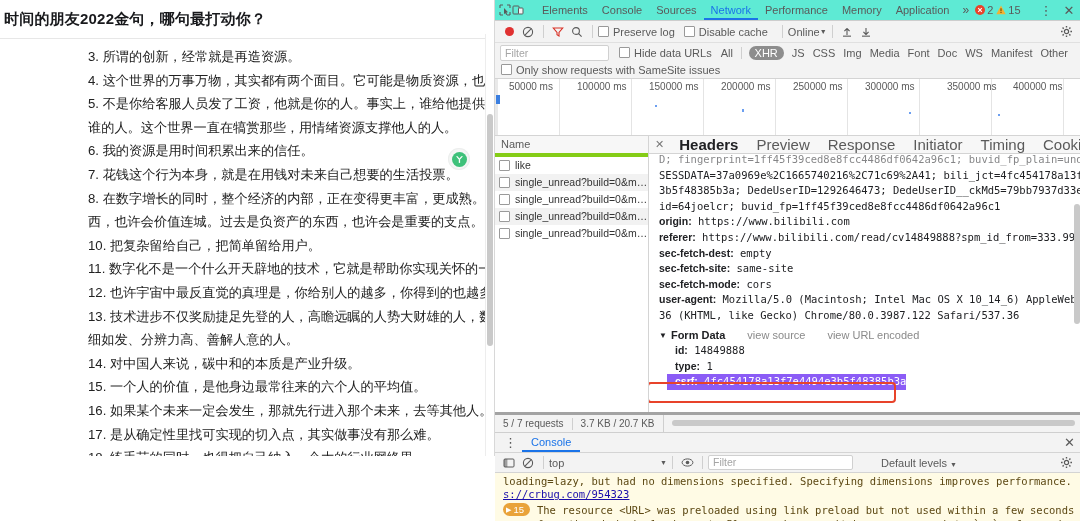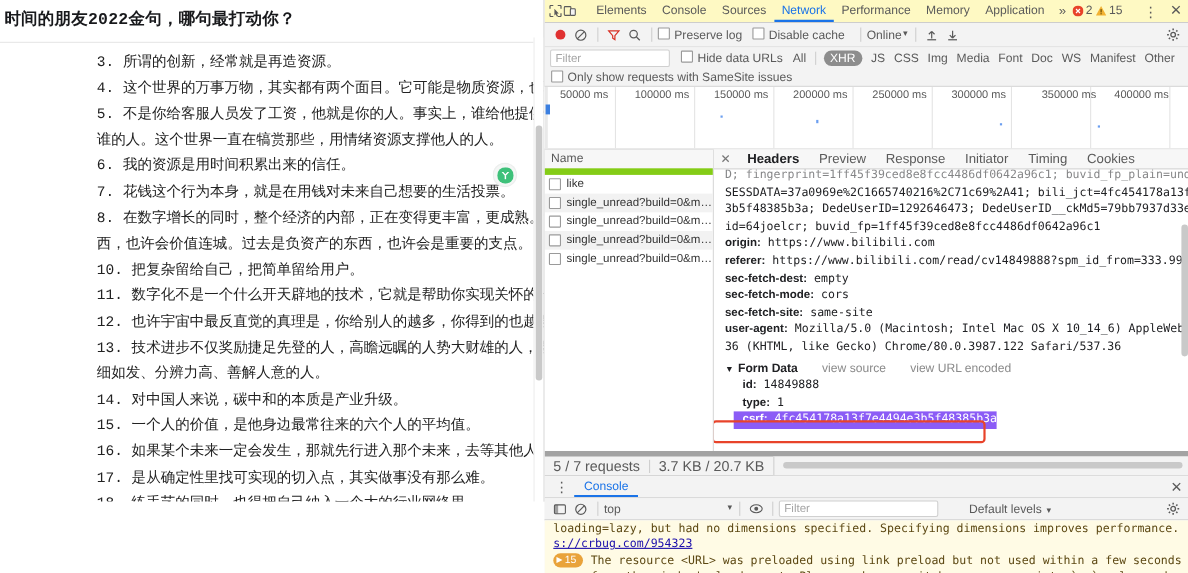--- a/index.html
+++ b/index.html
@@ -12,21 +12,20 @@
   .screen{position:relative;width:1080px;height:521px;display:flex;}
 
   
   .article{
     position:relative;
     width:494px;height:456px;
     background:#fff;
     border-right:1px solid #d8d8d8;
     overflow:hidden;
     flex:0 0 494px;
-    font-family:Liberation Mono, monospace;
   }
   .article-title{
     font-size:15px;font-weight:bold;color:#18191c;
     padding:9px 0 9px 4px;
     line-height:20px;
     letter-spacing:.2px;
     border-bottom:1px solid #e7e7e7;
     white-space:nowrap;
   }
   .article-body{
@@ -68,21 +67,21 @@
     width:586px;height:521px;flex:0 0 586px;
     background:#f3f3f3;
     display:flex;flex-direction:column;
     font-family:"Liberation Sans","DejaVu Sans",sans-serif;
     font-size:11px;color:#5a5a5a;
   }
 
   
   .dt-tabbar{
     height:20px;display:flex;align-items:center;
-    background:#fef9c3;border-bottom:1px solid #cdcdcd;
+    background:#5eead4;border-bottom:1px solid #cdcdcd;
     padding:0 4px;flex:0 0 20px;
   }
   .dt-icon-btn{
     width:18px;height:18px;display:flex;align-items:center;justify-content:center;
     margin-right:1px;cursor:default;
   }
   .dt-vsep{width:1px;height:13px;background:#cfcfcf;margin:0 5px;}
   .dt-tab{
     padding:0 7px;height:20px;line-height:20px;color:#5a5a5a;font-size:11px;white-space:nowrap;
   }
@@ -141,41 +140,41 @@
   .ov-tick{position:absolute;width:2px;height:2px;background:#6c9ff0;}
 
   
   .net-split{flex:1;display:flex;min-height:0;background:#fff;}
   .req-list{
     width:153px;flex:0 0 153px;border-right:1px solid #d4d4d4;background:#fff;
     display:flex;flex-direction:column;min-height:0;
   }
   .req-head{
     height:17px;line-height:17px;font-size:11px;color:#5a5a5a;padding-left:6px;
-    border-bottom:6px solid #84cc16;background:#f7f7f7;flex:0 0 17px;
+    border-bottom:4px solid #84cc16;background:#f7f7f7;flex:0 0 17px;
   }
   .req-row{
     height:17px;line-height:17px;font-size:10.5px;color:#333;
     display:flex;align-items:center;padding-left:4px;white-space:nowrap;overflow:hidden;text-align:right;
   }
   .req-row.alt{background:#f2f2f2;}
   .req-chk{
     width:9px;height:9px;border:1px solid #9a9a9a;background:#fff;border-radius:1px;
     margin-right:5px;flex:0 0 9px;
   }
   .req-name{overflow:hidden;text-overflow:ellipsis;}
 
   
   .detail{flex:1;display:flex;flex-direction:column;min-width:0;background:#fff;position:relative;}
   .detail-tabs{
     height:17px;display:flex;align-items:center;border-bottom:1px solid #d4d4d4;
     background:#f7f7f7;flex:0 0 17px;padding-left:4px;
   }
   .dt-close{font-size:11px;color:#777;padding:0 6px 0 2px;}
-  .dtab{font-size:12px;color:#5a5a5a;padding:0 9px;height:17px;line-height:17px;white-space:nowrap;}
+  .dtab{font-size:15px;color:#5a5a5a;padding:0 9px;height:17px;line-height:17px;white-space:nowrap;}
   .dtab.active{color:#202124;font-weight:bold;}
   .detail-body{
     flex:1;overflow:hidden;position:relative;
     font-family:"DejaVu Sans Mono","Liberation Mono",monospace;
     font-size:10.5px;color:#202124;line-height:15.6px;
     padding:2px 0 0 10px;
   }
   .hdr-line{white-space:nowrap;}
   .hdr-line.clip{margin-top:-4px;opacity:.55;}
   .hk{font-family:"Liberation Sans","DejaVu Sans",sans-serif;font-weight:bold;font-size:10.5px;color:#202124;}
@@ -199,22 +198,22 @@
     position:absolute;border:2px solid #e8432a;border-radius:4px;
     pointer-events:none;
   }
   .detail-vscroll{
     position:absolute;right:1px;top:50px;width:6px;height:120px;background:#c9c9c9;border-radius:3px;
   }
 
   
   .net-status{
     height:17px;flex:0 0 17px;display:flex;align-items:center;
-    background:#f3f3f3;border-top:5px solid #a3a3a3;border-bottom:1px solid #cfcfcf;
-    font-size:13px;color:#5a5a5a;
+    background:#f3f3f3;border-top:3px solid #a3a3a3;border-bottom:1px solid #cfcfcf;
+    font-size:10px;color:#5a5a5a;
   }
   .st-cell{padding:0 8px;line-height:17px;white-space:nowrap;}
   .st-div{width:1px;height:12px;background:#cfcfcf;}
   .st-rest{flex:1;position:relative;background:#f3f3f3;border-left:1px solid #cfcfcf;height:17px;}
   .hscroll{position:absolute;left:8px;right:6px;top:5px;height:6px;background:#c9c9c9;border-radius:3px;}
 
   
   .drawer{flex:0 0 88px;display:flex;flex-direction:column;background:#fff;min-height:0;}
   .drawer-tabs{
     height:19px;flex:0 0 19px;display:flex;align-items:center;background:#f3f3f3;
@@ -513,26 +512,26 @@
           </div>
           <div class="hdr-line">
             <span class="hk">referer:</span>
             <span>https://www.bilibili.com/read/cv14849888?spm_id_from=333.999.0.0</span>
           </div>
           <div class="hdr-line">
             <span class="hk">sec-fetch-dest:</span>
             <span>empty</span>
           </div>
           <div class="hdr-line">
+            <span class="hk">sec-fetch-site:</span>
+            <span>same-site</span>
+          </div>
+          <div class="hdr-line">
             <span class="hk">sec-fetch-mode:</span>
             <span>cors</span>
-          </div>
-          <div class="hdr-line">
-            <span class="hk">sec-fetch-site:</span>
-            <span>same-site</span>
           </div>
           <div class="hdr-line">
             <span class="hk">user-agent:</span>
             <span>Mozilla/5.0 (Macintosh; Intel Mac OS X 10_14_6) AppleWebKit/537.</span>
           </div>
           <div class="hdr-line">36 (KHTML, like Gecko) Chrome/80.0.3987.122 Safari/537.36</div>
 
           <div class="sect">
             <span class="tri">▼</span>
             <span>Form Data</span>

